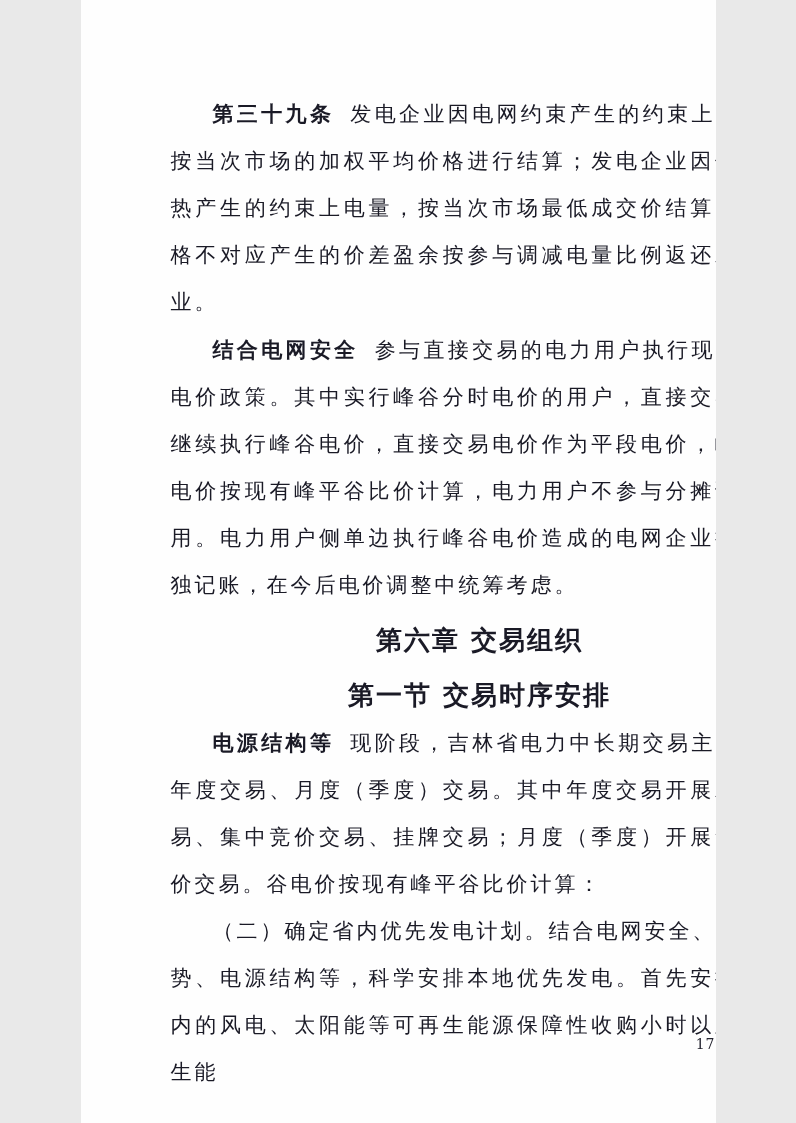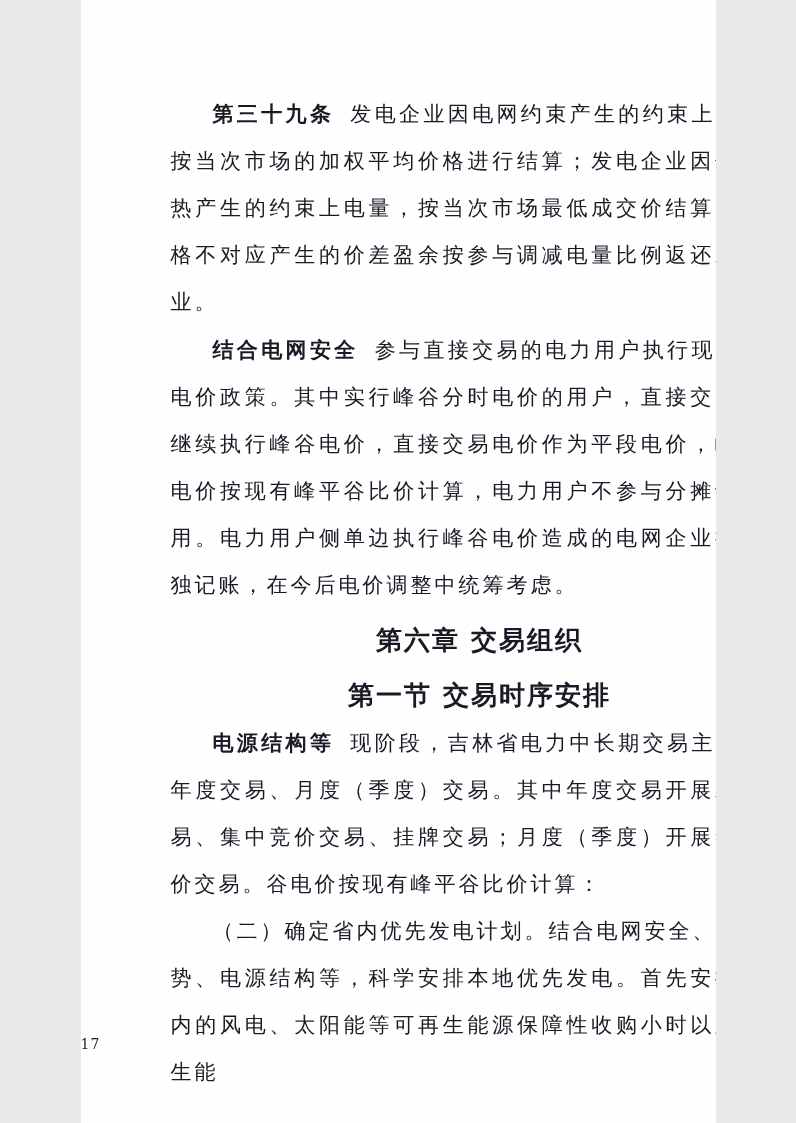--- a/index.html
+++ b/index.html
@@ -39,21 +39,21 @@
     font-weight: bold;
     text-align: center;
     text-indent: 0;
     letter-spacing: 2px;
   }
   .page-number {
     position: absolute;
     top: 1036px;
     left: 0;
     width: 100%;
-    text-align: left;
+    text-align: right;
     font-size: 14px;
     letter-spacing: 1px;
     color: #22222e;
   }
 </style>
 </head>
 <body>
 
 <div class="page">
   <div class="content">

